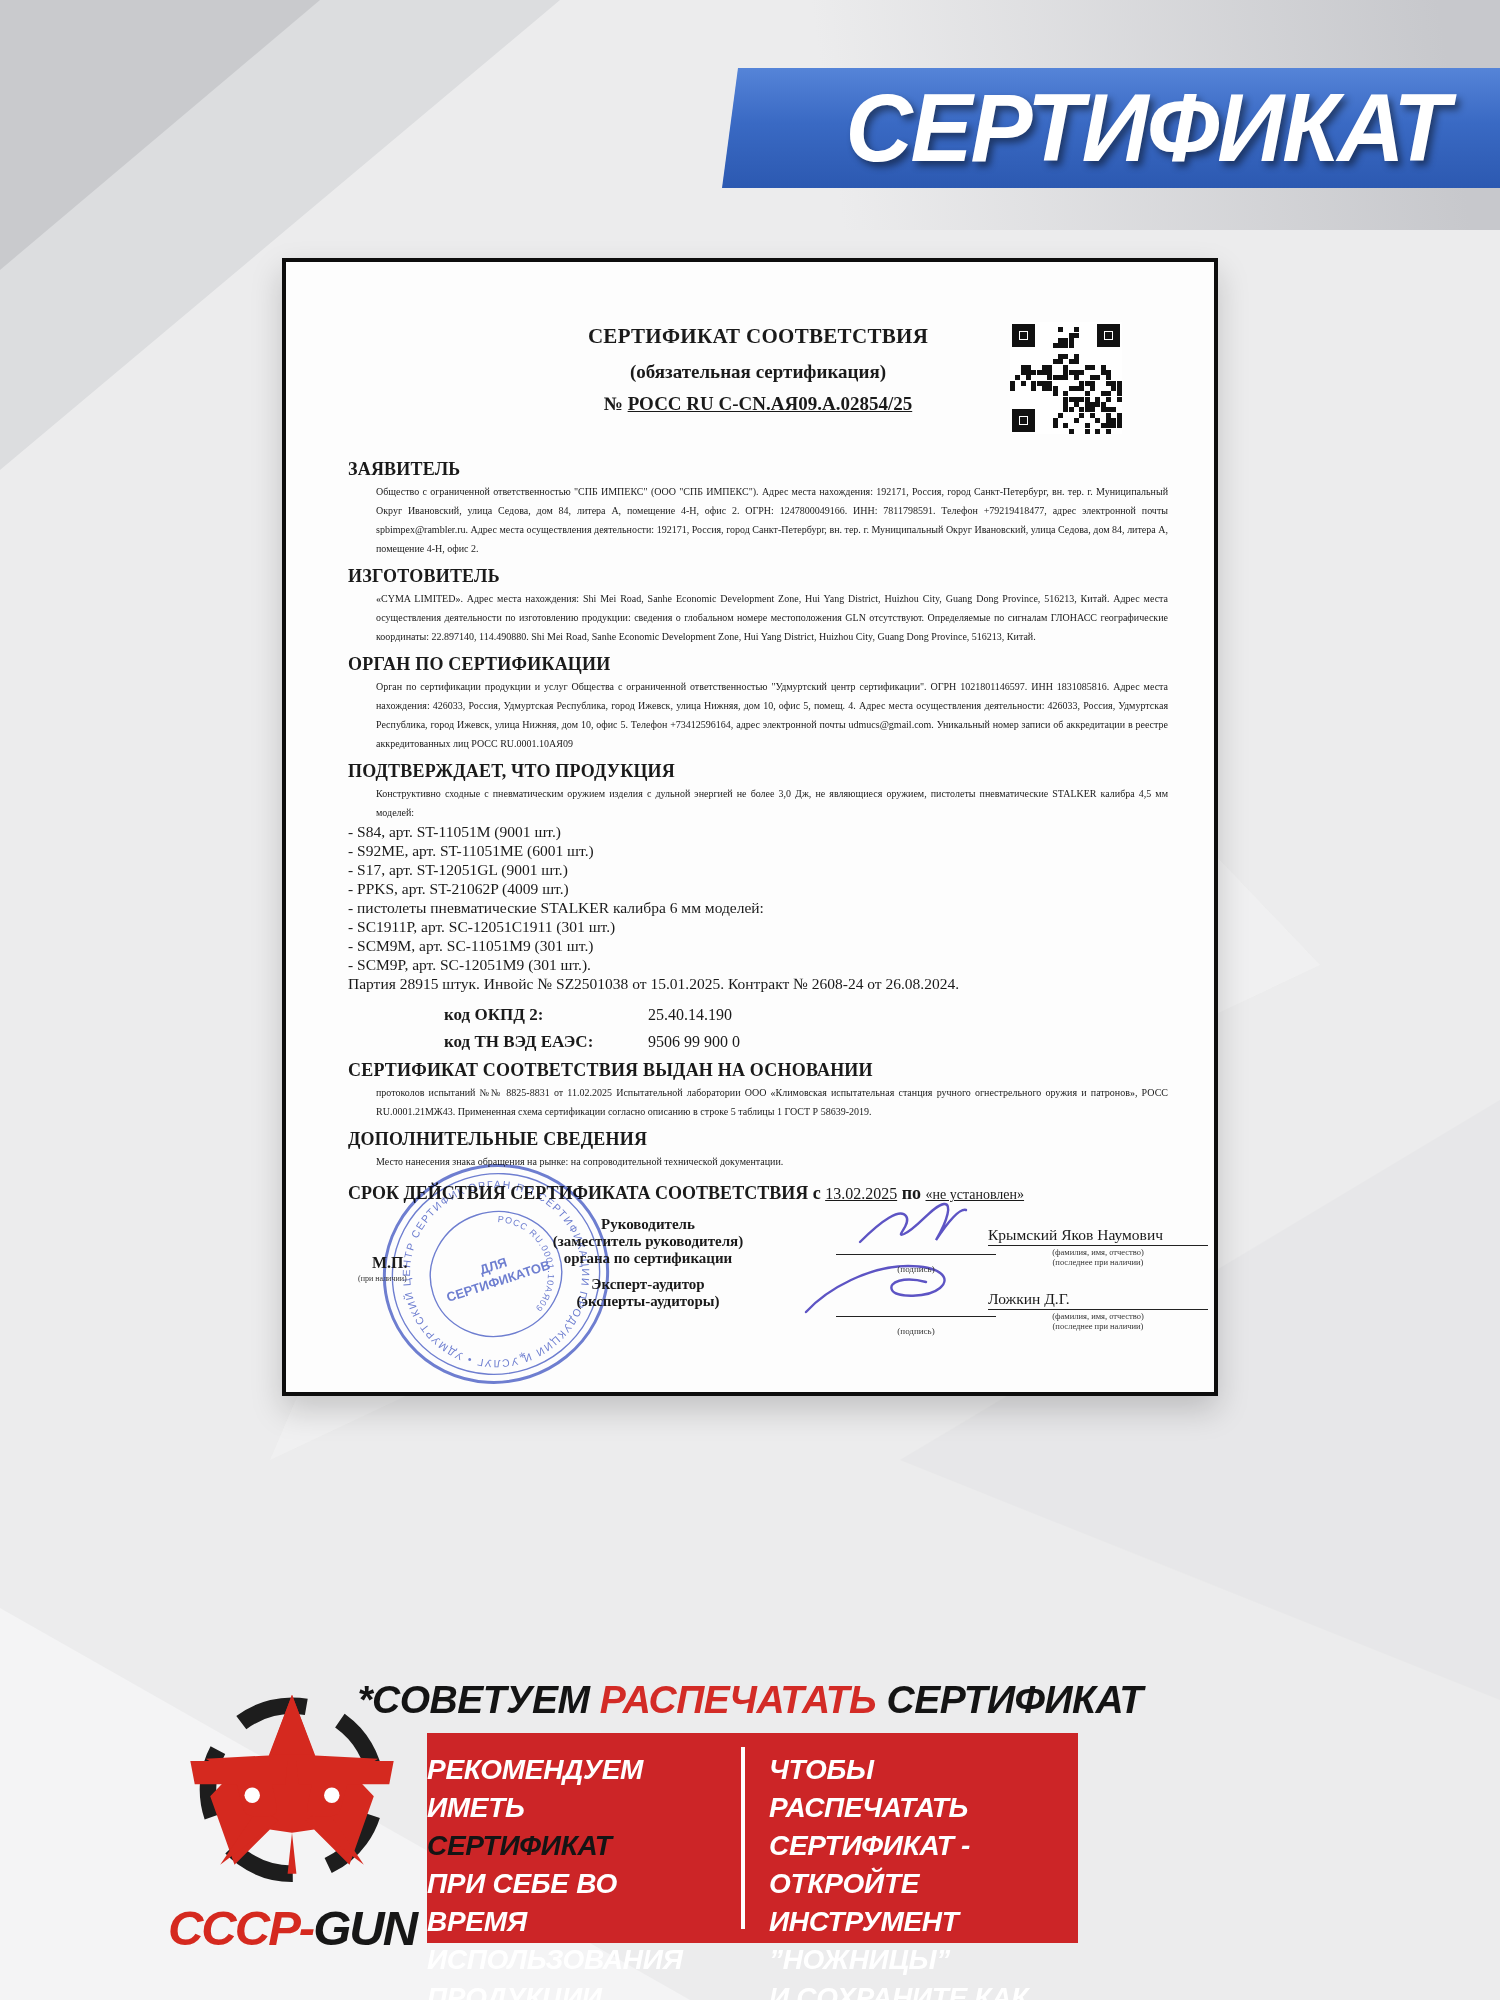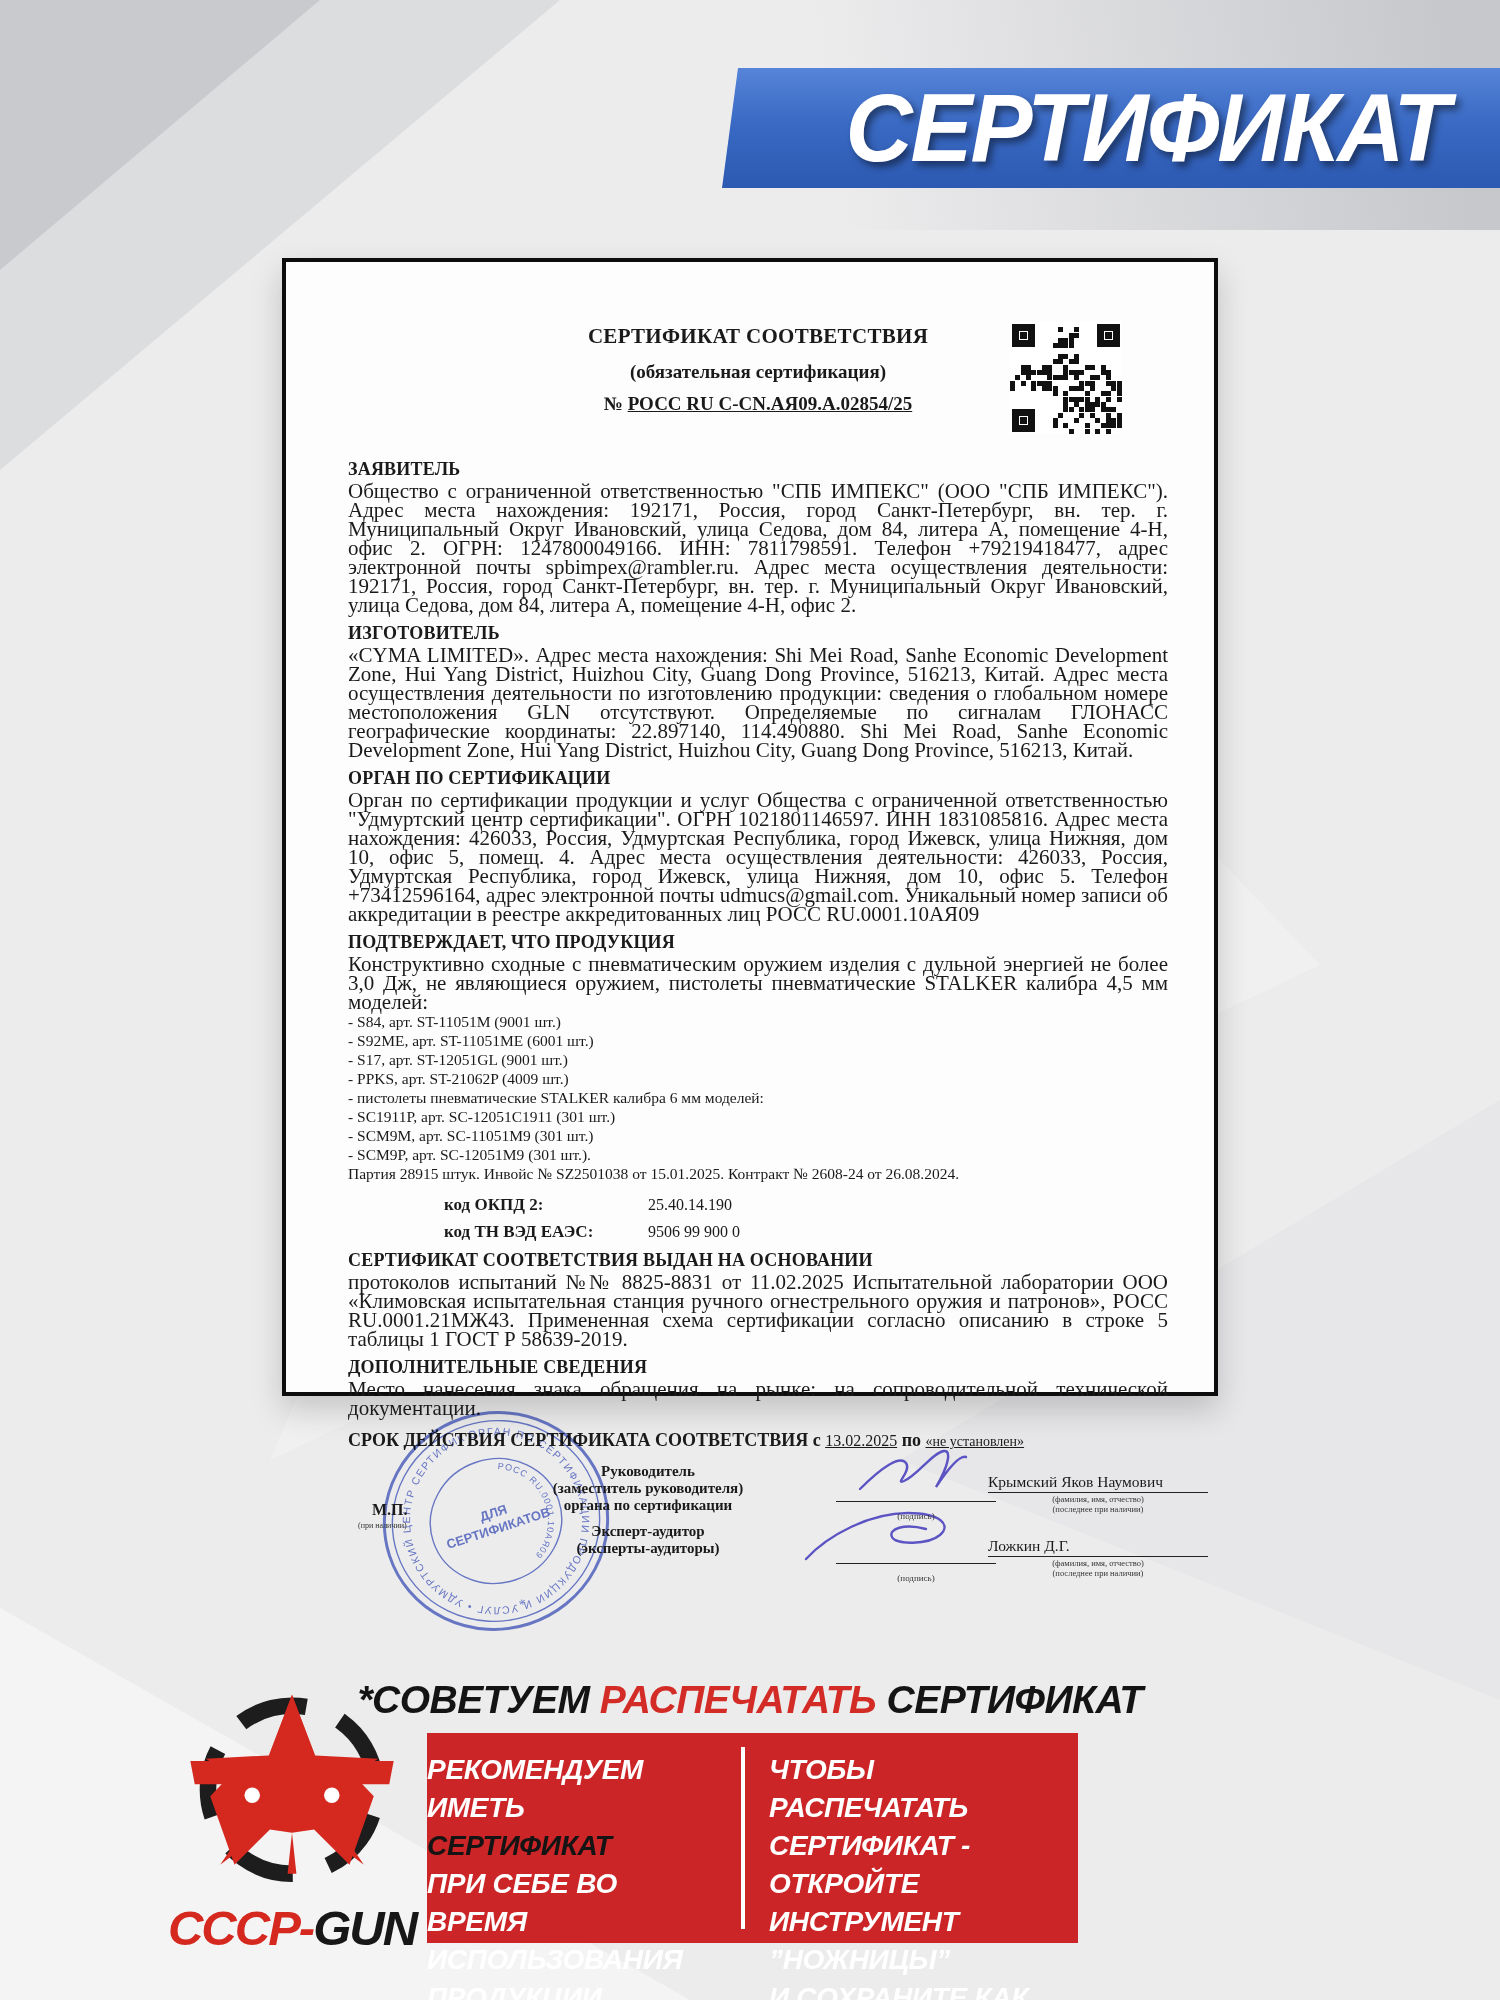--- a/index.html
+++ b/index.html
@@ -37,21 +37,21 @@
   .cert-number .num{text-decoration:underline;margin-top:40px;}
   .qr{position:absolute;top:60px;right:92px;width:112px;height:112px;background:#fff;}
   .qr-finder{position:absolute;width:23px;height:23px;border:7px solid #111;box-sizing:border-box;}
   .qr-finder::after{content:"";position:absolute;left:1px;top:1px;width:7px;height:7px;background:#111;}
   .qr-finder.tl{left:2px;top:2px;} .qr-finder.tr{right:2px;top:2px;} .qr-finder.bl{left:2px;bottom:2px;}
   .qr-cells{position:absolute;inset:0;}
   .qr-cells i{position:absolute;width:5px;height:5px;background:#111;}
 
   .sec{margin-top:8px;}
   .sec-h{font-size:18px;font-weight:bold;margin:8px 0 2px 0;letter-spacing:.2px;}
-  .sec-b{font-size:21px;line-height:19px;text-align:justify;}
+  .sec-b{font-size:10px;line-height:19px;text-align:justify;margin-left:28px;}
   .first-sec{margin-top:44px;}
   .plist div{font-size:15.5px;line-height:19px;}
 
   .codes{margin:12px 0 0 96px;font-size:15.5px;}
   .codes .row{margin-top:7px;}
   .codes .lbl{font-weight:bold;font-size:17px;display:inline-block;width:200px;}
   .codes .val{font-size:16px;}
 
   .validity{margin-top:12px;font-size:18px;font-weight:bold;}
   .validity .ul{text-decoration:underline;font-weight:normal;font-size:16px;}

